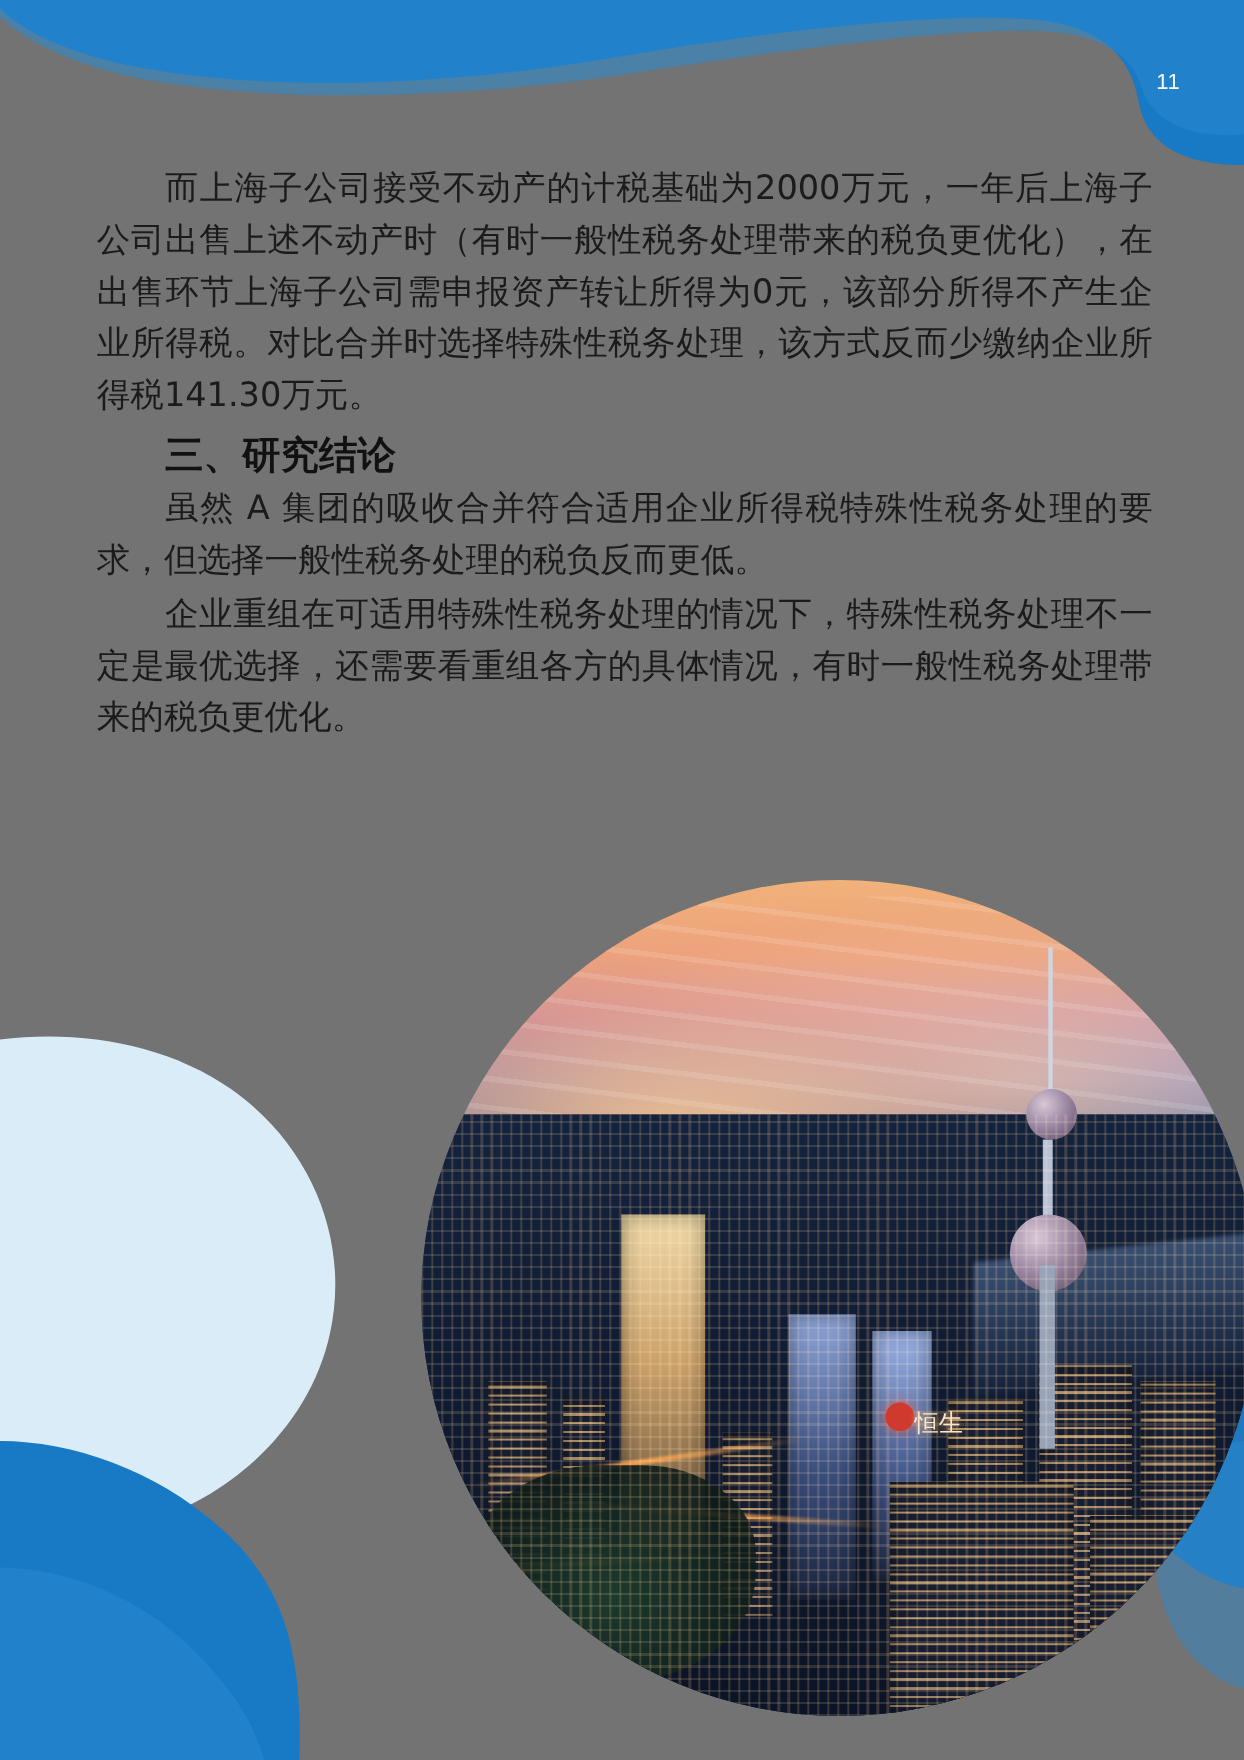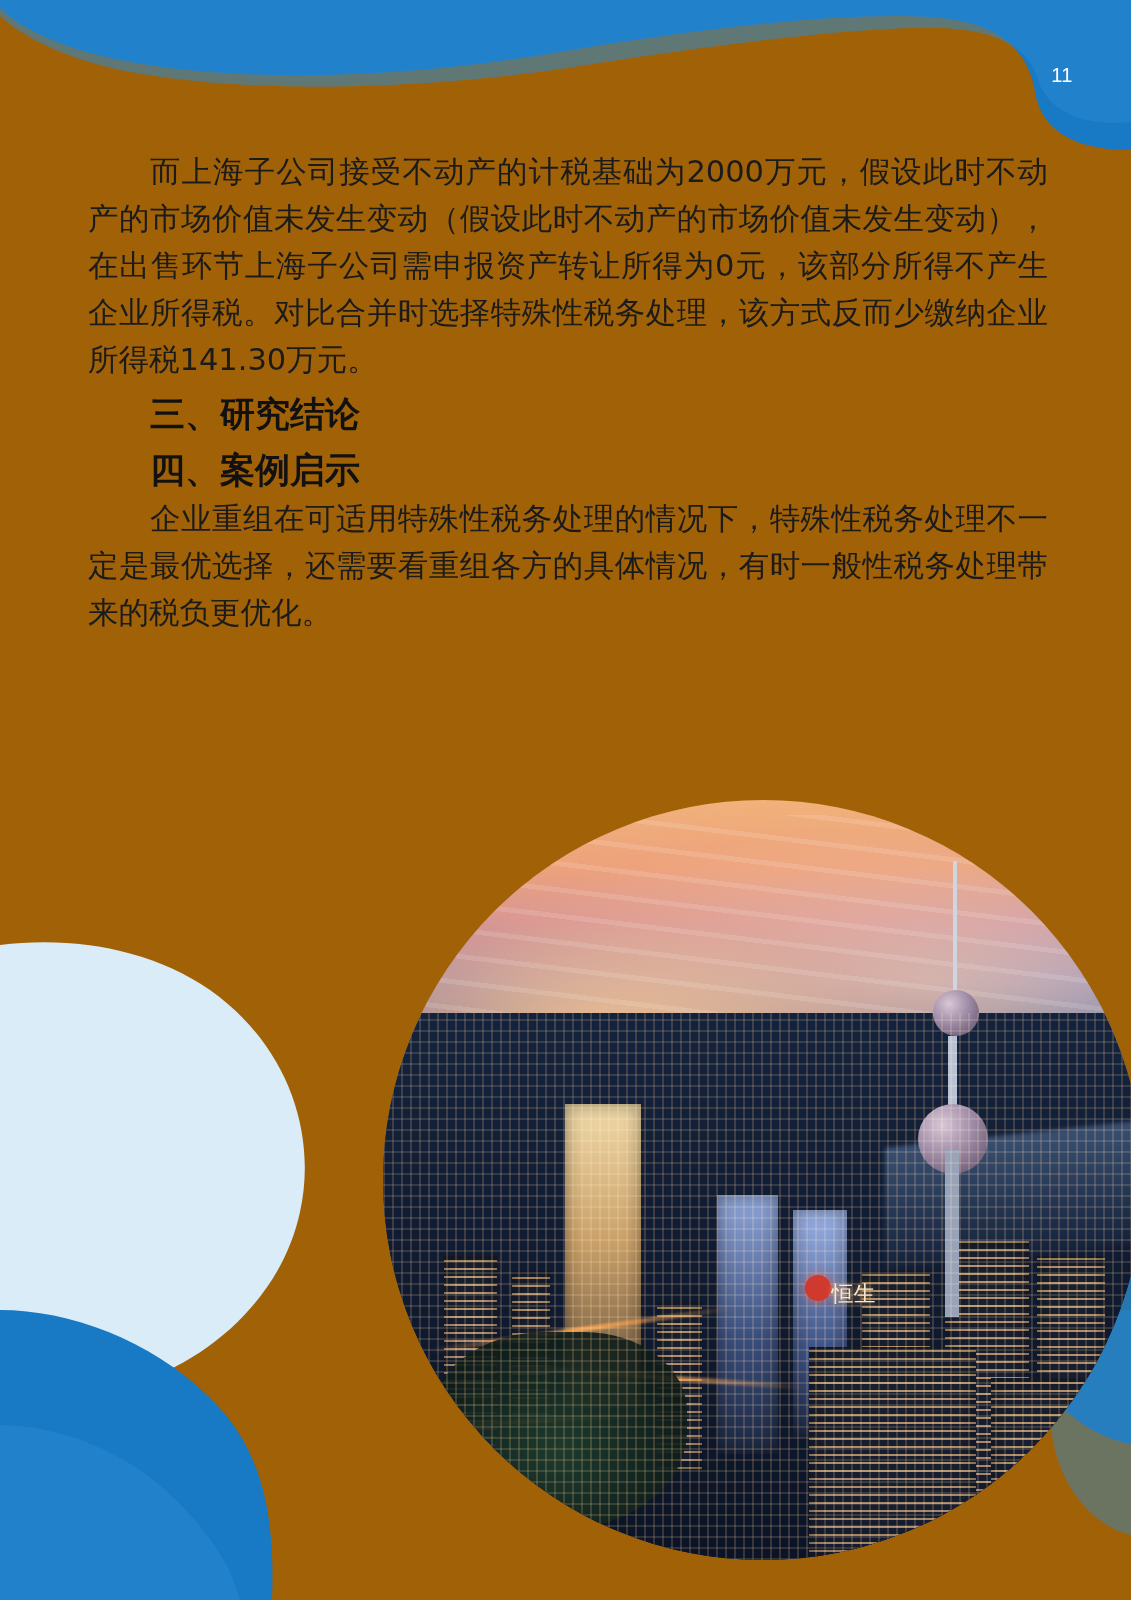--- a/index.html
+++ b/index.html
@@ -5,21 +5,21 @@
   html, body {
     margin: 0;
     padding: 0;
     background: #ffffff;
   }
   .page {
     position: relative;
     width: 1131px;
     height: 1600px;
     overflow: hidden;
-    background: #a16207;
+    background: #737373;
     font-family: "Liberation Sans", "DejaVu Sans", sans-serif;
   }
 
   
   .top-blue-band {
     position: absolute;
     left: 0;
     top: 0;
     width: 1131px;
     height: 150px;
@@ -181,23 +181,23 @@
   <div class="top-blue-band">
     <svg width="1131" height="150" viewBox="0 0 1131 150" preserveAspectRatio="none">
       <path d="M0,0 L1131,0 L1131,150 C1060,150 1040,120 1035,92 C1029,56 1006,24 940,18 C860,10 700,28 560,52 C420,76 250,86 120,60 C60,48 20,28 0,8 Z" fill="#1879c4"></path>
       <path d="M0,0 L1131,0 L1131,122 C1070,128 1045,102 1038,80 C1030,50 1000,30 940,28 C865,26 720,44 580,66 C440,88 260,96 130,72 C68,60 24,38 0,16 Z" fill="#2a8ad1" opacity="0.55"></path>
     </svg>
   </div>
 
   <div class="page-number">11</div>
 
   <div class="content">
-    <p class="para">而上海子公司接受不动产的计税基础为2000万元，假设此时不动产的市场价值未发生变动（假设此时不动产的市场价值未发生变动），在出售环节上海子公司需申报资产转让所得为0元，该部分所得不产生企业所得税。对比合并时选择特殊性税务处理，该方式反而少缴纳企业所得税141.30万元。</p>
+    <p class="para">而上海子公司接受不动产的计税基础为2000万元，一年后上海子公司出售上述不动产时（有时一般性税务处理带来的税负更优化），在出售环节上海子公司需申报资产转让所得为0元，该部分所得不产生企业所得税。对比合并时选择特殊性税务处理，该方式反而少缴纳企业所得税141.30万元。</p>
     <h2 class="heading">三、研究结论</h2>
-    <h2 class="heading">四、案例启示</h2>
+    <p class="para">虽然 A 集团的吸收合并符合适用企业所得税特殊性税务处理的要求，但选择一般性税务处理的税负反而更低。</p>
     <p class="para">企业重组在可适用特殊性税务处理的情况下，特殊性税务处理不一定是最优选择，还需要看重组各方的具体情况，有时一般性税务处理带来的税负更优化。</p>
   </div>
 
   <div class="bottom-blue-band">
     <svg width="1131" height="760" viewBox="0 0 1131 760" preserveAspectRatio="none">
       <path d="M0,105 C70,96 150,108 210,150 C285,203 318,290 300,372 C283,452 215,520 130,545 C85,558 38,560 0,552 Z" fill="#d9ecf8"></path>
       <path d="M0,470 C70,470 150,500 208,556 C256,602 276,660 272,760 L0,760 Z" fill="#1879c4"></path>
       <path d="M0,585 C60,585 128,612 176,660 C212,696 232,728 240,760 L0,760 Z" fill="#2a8ad1" opacity="0.5"></path>
       <path d="M1131,300 C1090,300 1040,330 1020,390 C1000,452 1014,520 1060,565 C1085,590 1110,600 1131,604 Z" fill="#1879c4" opacity="0.9"></path>
       <path d="M1131,470 C1100,470 1066,500 1054,545 C1044,586 1056,640 1090,672 C1104,685 1118,692 1131,695 Z" fill="#2a8ad1" opacity="0.45"></path>

